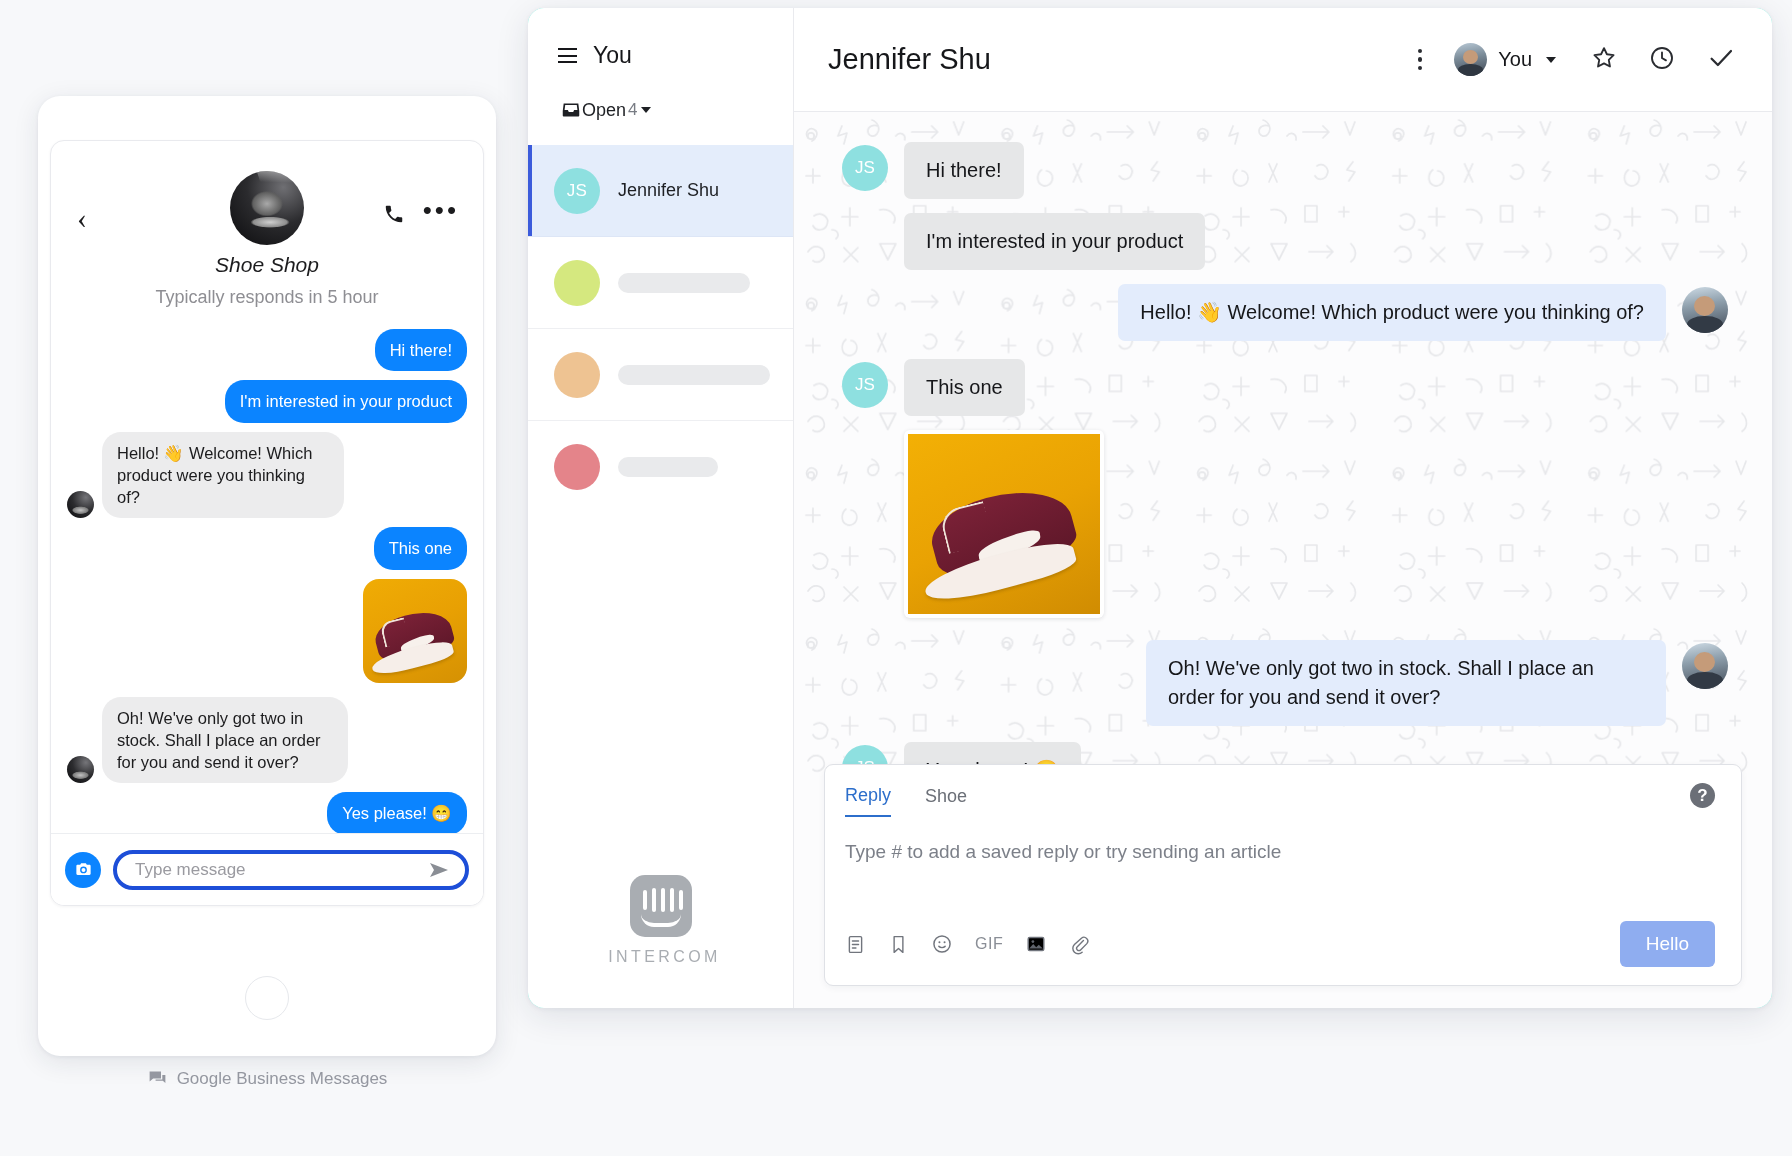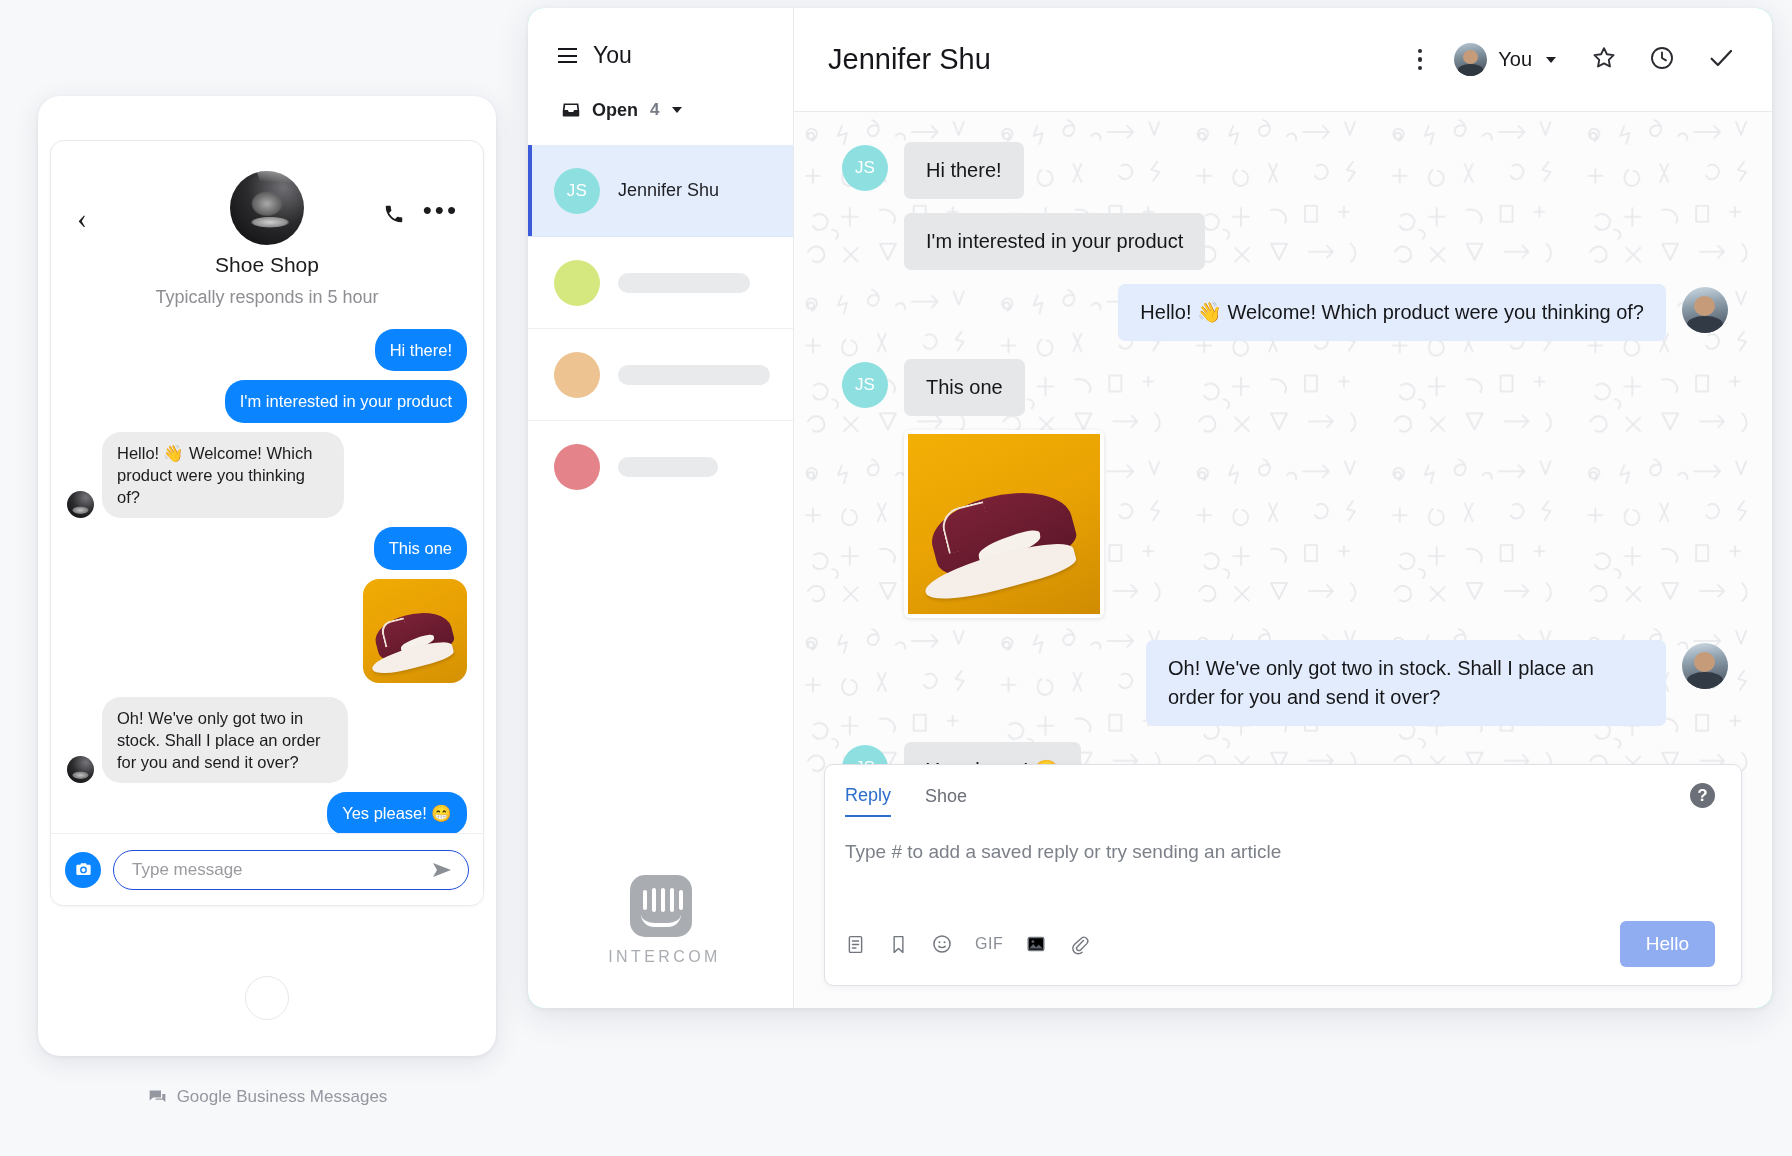--- a/index.html
+++ b/index.html
@@ -51,21 +51,21 @@
       radial-gradient(ellipse 20px 16px at 48% 38%, #a9a9a9 0%, #606060 70%, transparent 80%);
     filter: blur(.2px);
   }
   .ph-avatar-big .gloss {
     position: absolute; right: 4px; top: -6px; width: 40px; height: 26px;
     background: linear-gradient(200deg, rgba(255,255,255,.85), rgba(255,255,255,0) 62%);
     transform: rotate(-18deg);
   }
   .ph-shopname {
     position: absolute; top: 112px; width: 100%; text-align: center;
-    font-size: 21px; color: #1c1c1e;
+    font-size: 21px; color: #1c1c1e; font-style: italic;
   }
   .ph-sub {
     position: absolute; top: 146px; width: 100%; text-align: center;
     font-size: 18px; color: #8e8e93;
   }
   .ph-thread {
     position: absolute; left: 0; top: 188px; right: 0; bottom: 72px;
     padding: 0 16px;
   }
   .pm { display: flex; margin-bottom: 9px; align-items: flex-end; }
@@ -118,35 +118,35 @@
   .ph-inputbar {
     position: absolute; left: 0; right: 0; bottom: 0; height: 72px;
     border-top: 1px solid #eceef1; display: flex; align-items: center;
     padding: 0 14px; gap: 12px; background: #fff;
   }
   .cam-btn {
     width: 36px; height: 36px; border-radius: 50%; background: #0b84ff;
     display: flex; align-items: center; justify-content: center; flex: 0 0 36px;
   }
   .type-field {
-    flex: 1; height: 40px; border: 1px solid #1d4ed8; border-radius: 21px;
+    flex: 1; height: 40px; border: 4px solid #1d4ed8; border-radius: 21px;
     display: flex; align-items: center; padding: 0 14px 0 18px;
   }
   .type-field .ph {
     flex: 1; font-size: 17px; color: #9a9aa0;
   }
   .home-indicator {
     position: absolute; left: 50%; transform: translateX(-50%); bottom: 36px;
     width: 44px; height: 44px; border-radius: 50%;
     border: 1.5px solid #e6e8ec; background: #fff;
   }
   .gbm-footer {
     position: absolute; left: 38px; top: 1068px; width: 458px;
-    display: flex; justify-content: center; gap: 9px;
-    font-size: 17px; color: #9497a0; margin-top: 19px;
+    display: flex; align-items: center; justify-content: center; gap: 9px;
+    font-size: 17px; color: #9497a0;
   }
 
   
   .app-card {
     position: absolute; left: 528px; top: 8px;
     width: 1244px; height: 1000px;
     background: #5eead4; border-radius: 16px;
     box-shadow: 0 8px 34px rgba(25,35,60,.11), 0 1px 5px rgba(25,35,60,.06);
     display: flex; overflow: hidden;
   }
@@ -154,23 +154,22 @@
   
   .sidebar {
     width: 266px; flex: 0 0 266px; border-right: 1px solid #e9eaee;
     position: relative; background: #fff;
   }
   .sb-head { padding: 34px 0 0 30px; display: flex; align-items: center; gap: 16px; }
   .hamburger { display: flex; flex-direction: column; gap: 4.5px; }
   .hamburger i { display: block; width: 19px; height: 2px; background: #16171a; }
   .sb-title { font-size: 23px; color: #16171a; }
   .sb-filter {
-    display: flex; align-items: center; gap: 10px;
+    display: flex; align-items: center; 
     padding: 30px 0 0 32px;
-    font-weight: bold;
   }
   .sb-filter .fl { font-size: 18px; color: #1e2024; }
   .sb-filter .cnt { font-size: 17px; color: #787c84; margin-left: 2px; }
   .caret {
     width: 0; height: 0; border-left: 5px solid transparent;
     border-right: 5px solid transparent; border-top: 6px solid #1e2024;
     margin-left: 3px;
   }
   .conv-list { margin-top: 24px; }
   .conv {

